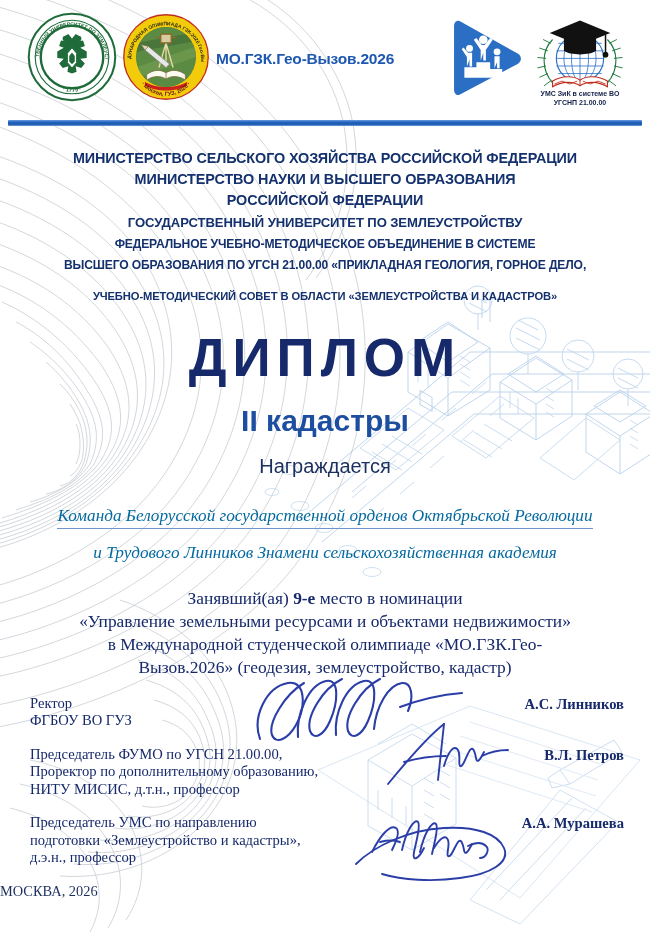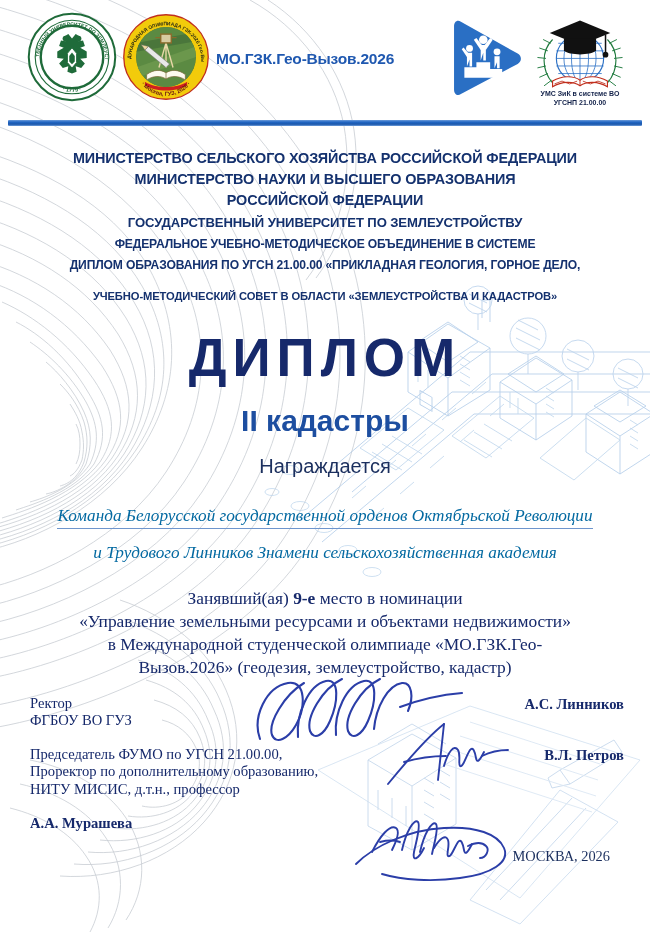--- a/index.html
+++ b/index.html
@@ -182,21 +182,21 @@
     margin-right: 4px;
   }
   .ink {
     position: absolute;
     z-index: 12;
     pointer-events: none;
   }
   .city {
     position: relative;
     z-index: 10;
-    text-align: right;
+    text-align: left;
     font-family: "Liberation Serif", serif;
     font-size: 14.4px;
     color: #1b2f5e;
     margin-top: 2px;
     padding-right: 40px;
   }
 
   
   .circ-text { font-size: 5.4px; font-weight: bold; fill: #1f6b3a; letter-spacing: 0.1px;}
   .olymp-text { font-size: 5.6px; font-weight: bold; fill: #2a2a12; }
@@ -496,21 +496,21 @@
   </div>
 
   <div class="rule"></div>
 
   <div class="ministry">
     <div class="m1">МИНИСТЕРСТВО СЕЛЬСКОГО ХОЗЯЙСТВА РОССИЙСКОЙ ФЕДЕРАЦИИ</div>
     <div class="m1">МИНИСТЕРСТВО НАУКИ И ВЫСШЕГО ОБРАЗОВАНИЯ</div>
     <div class="m1">РОССИЙСКОЙ ФЕДЕРАЦИИ</div>
     <div class="m2">ГОСУДАРСТВЕННЫЙ УНИВЕРСИТЕТ ПО ЗЕМЛЕУСТРОЙСТВУ</div>
     <div class="m3">ФЕДЕРАЛЬНОЕ УЧЕБНО-МЕТОДИЧЕСКОЕ ОБЪЕДИНЕНИЕ В СИСТЕМЕ</div>
-    <div class="m3">ДИПЛОМ ОБРАЗОВАНИЯ ПО УГСН 21.00.00 «ПРИКЛАДНАЯ ГЕОЛОГИЯ, ГОРНОЕ ДЕЛО,</div>
+    <div class="m3">ВЫСШЕГО ОБРАЗОВАНИЯ ПО УГСН 21.00.00 «ПРИКЛАДНАЯ ГЕОЛОГИЯ, ГОРНОЕ ДЕЛО,</div>
     <div class="m4">УЧЕБНО-МЕТОДИЧЕСКИЙ СОВЕТ В ОБЛАСТИ «ЗЕМЛЕУСТРОЙСТВА И КАДАСТРОВ»</div>
   </div>
 
   <div class="diploma-title">ДИПЛОМ</div>
   <div class="degree">II кадастры</div>
   <div class="awarded">Награждается</div>
 
   <div class="recipient">
     <div><span class="line1">Команда Белорусской государственной орденов Октябрьской Революции</span></div>
     <div class="line2">и Трудового Линников Знамени сельскохозяйственная академия</div>
@@ -552,20 +552,23 @@
           <path d="M6,66 C24,44 44,20 62,6"></path>
           <path d="M62,6 C60,24 58,44 56,62"></path>
           <path d="M22,44 C36,40 50,38 64,38"></path>
           <path d="M62,48 C66,34 72,26 76,32 C79,37 76,46 78,48 C81,50 84,38 88,32 C91,28 93,34 94,40 C95,46 98,42 102,34"></path>
           <path d="M100,38 C108,34 116,32 126,32"></path>
         </g>
       </svg>
     </div>
 
     <div class="sig-row">
+      <div class="sig-role">Председатель УМС по направлению
+подготовки «Землеустройство и кадастры»,
+д.э.н., профессор</div>
       <div class="sig-name">А.А. Мурашева</div>
       <svg class="ink" style="left:318px; top:-6px;" width="180" height="78" viewBox="0 0 180 78" aria-hidden="true">
         <g fill="none" stroke="#2b3ea8" stroke-width="1.9" stroke-linecap="round">
           <path d="M24,44 C32,28 42,16 48,20 C52,23 48,34 44,42"></path>
           <path d="M32,34 C40,32 46,32 52,34"></path>
           <path d="M54,42 C58,24 66,10 70,14 C73,18 68,34 66,44 C64,54 70,52 76,40"></path>
           <path d="M72,44 C76,26 84,12 88,16 C91,20 86,36 84,46"></path>
           <path d="M86,40 C92,30 98,26 100,32 C102,38 98,46 100,48 C103,50 106,40 110,34 C113,30 115,36 116,42 C117,48 120,44 124,36"></path>
           <path d="M120,38 C128,34 134,34 138,38 C142,42 138,50 132,50"></path>
           <path d="M8,56 C26,38 60,22 96,20 C128,18 150,26 156,40 C162,54 144,66 112,70 C84,74 54,72 34,66"></path>

